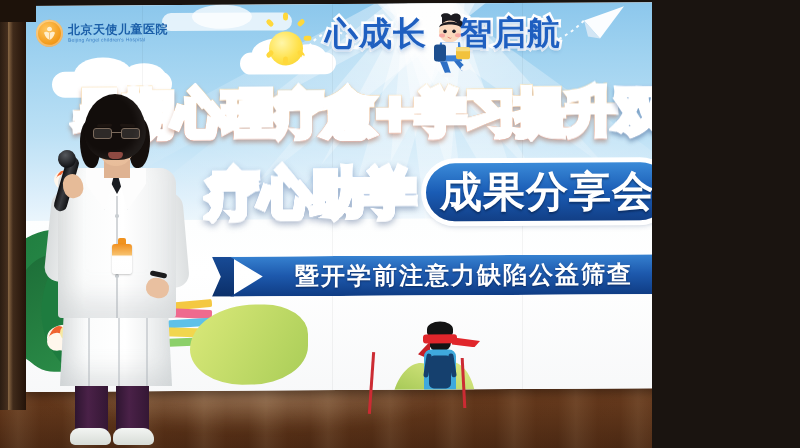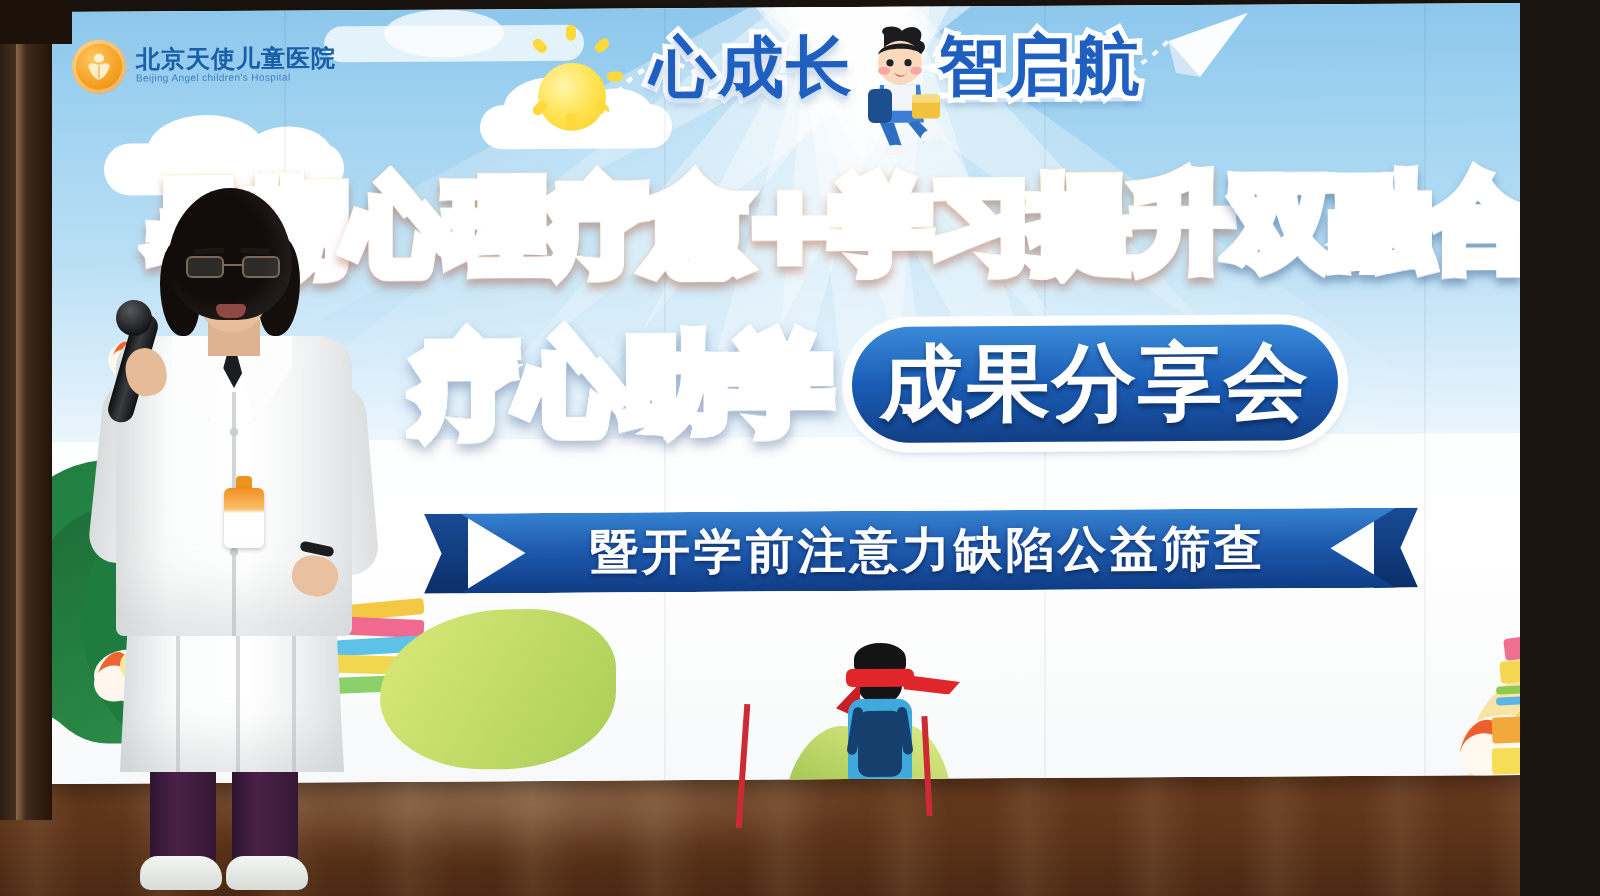--- a/index.html
+++ b/index.html
@@ -4,21 +4,21 @@
 <style>
   * { box-sizing: border-box; margin: 0; padding: 0; }
   html, body {
     width: 800px; height: 448px;
     overflow: hidden;
     font-family: "Liberation Sans", sans-serif;
     background: #1a1410;
   }
   #stage {
     position: relative;
-    width: 760px; height: 448px;
+    width: 652px; height: 448px;
     overflow: hidden;
   }
 
   
   .floor {
     position: absolute; left: 0; bottom: 0; width: 800px; height: 120px;
     background:
       linear-gradient(to bottom, #7d4a27 0%, #8c5730 14%, #6e3f21 40%, #5d3419 72%, #4a2813 100%);
   }
   .floor-sheen {
@@ -116,21 +116,21 @@
   .slogan {
     position:absolute; left:303px; top:8px; z-index:12;
     font-size:33px; font-weight:bold; letter-spacing:1px;
     font-family:"DejaVu Sans","Liberation Sans",sans-serif;
     color:#1f5fc0;
     -webkit-text-stroke: 5px #ffffff;
     paint-order: stroke fill;
     text-shadow: 0 2px 0 #cfe2f7, 0 3px 4px rgba(0,60,130,.25);
     white-space:nowrap;
   }
-  .slogan .b { margin-left: 42px; text-decoration: underline; }
+  .slogan .b { margin-left: 32px; }
 
   .headline {
     position:absolute; left:52px; top:84px; z-index:11;
     white-space:nowrap;
     font-size:50px; font-weight:bold; line-height:1;
     font-family:"DejaVu Sans","Liberation Sans",sans-serif;
     -webkit-text-stroke: 7px #ffffff;
     paint-order: stroke fill;
   }
   .headline .warm {

